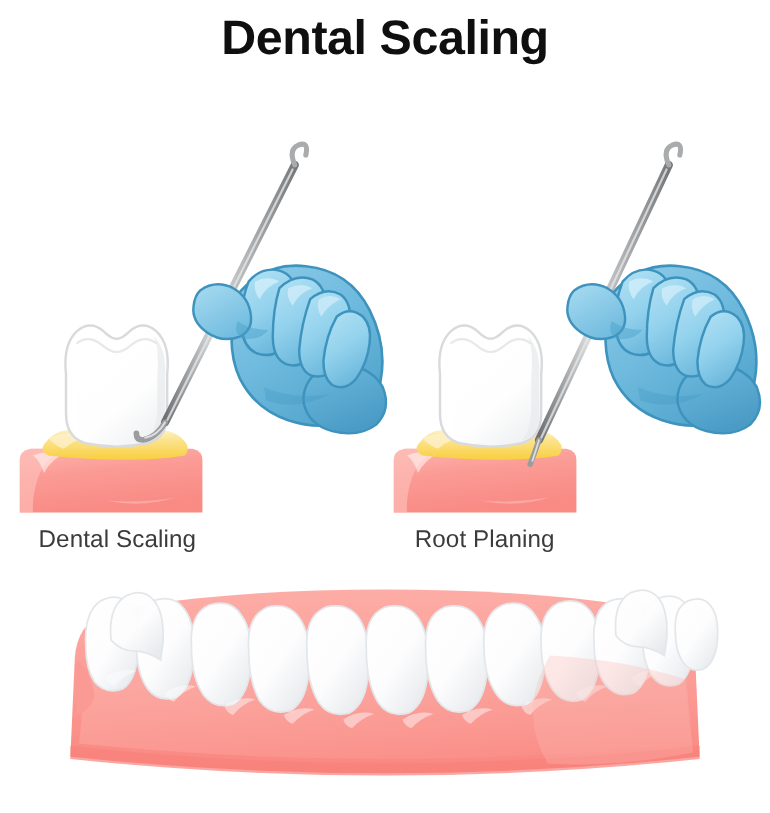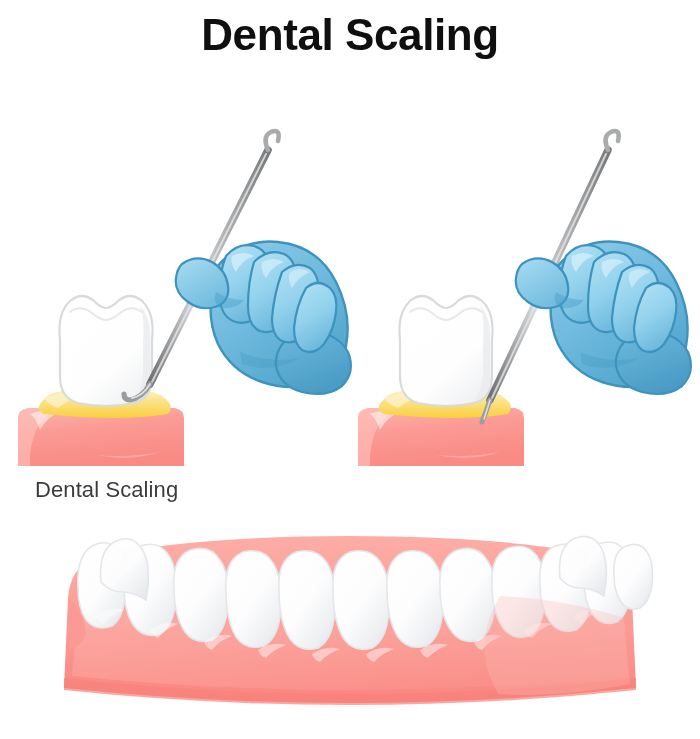--- a/index.html
+++ b/index.html
@@ -396,14 +396,15 @@
           <path d="M524,630 Q538,620 552,624 Q540,628 532,638 Q526,636 524,630 Z"></path>
           <path d="M574,616 Q588,606 602,610 Q590,614 582,624 Q576,622 574,616 Z"></path>
         </g>
 
         <path d="M500,596 Q570,600 624,618 L630,684 Q560,698 498,694 Q470,646 500,596 Z" fill="#fdbab4" opacity="0.32"></path>
       </g>
     </svg>
   </div>
 
   <div class="caption left">Dental Scaling</div>
+  <div class="caption right">Root Planing</div>
 
 </div>
 
 </body></html>

